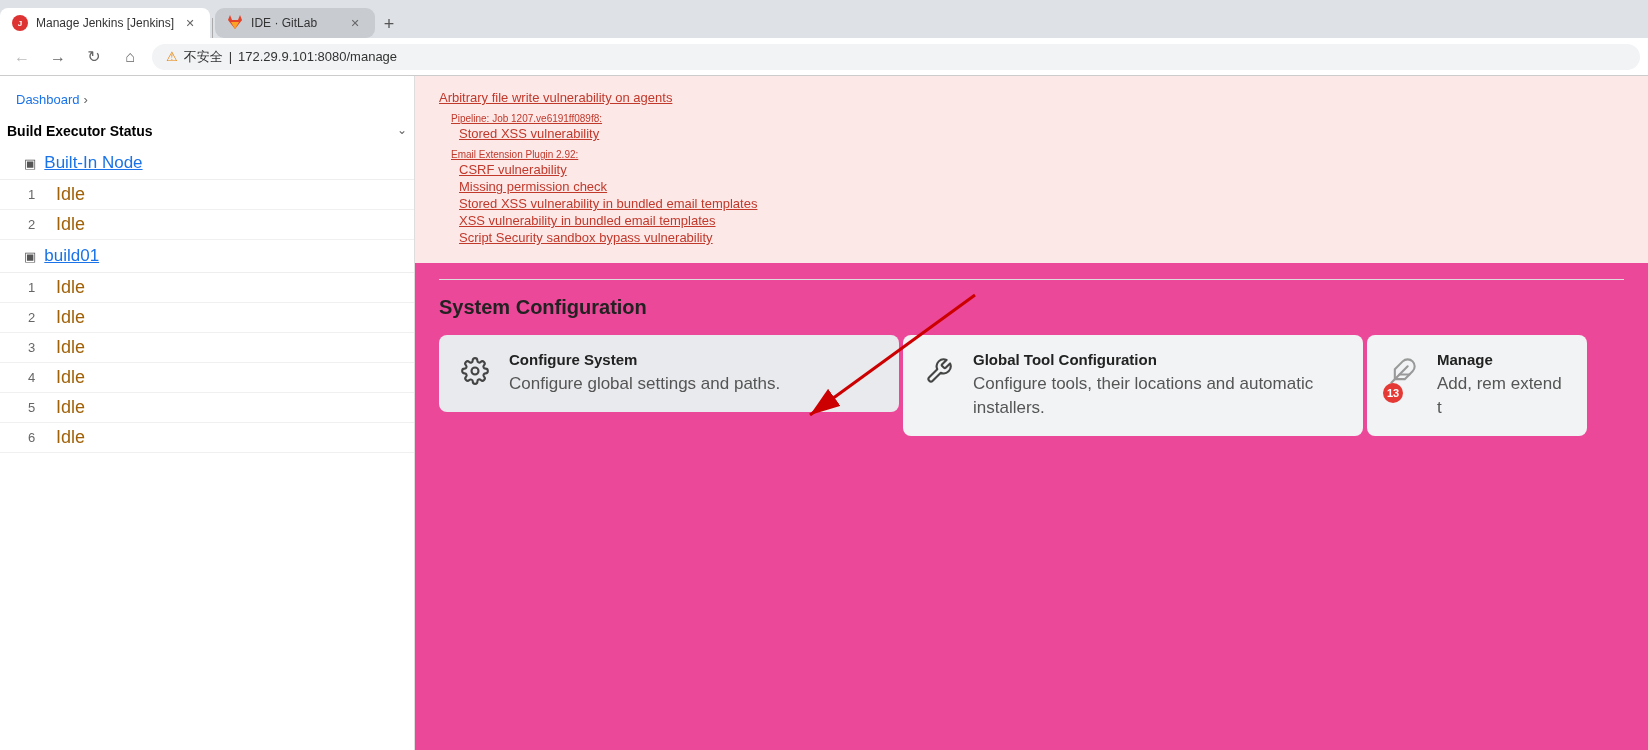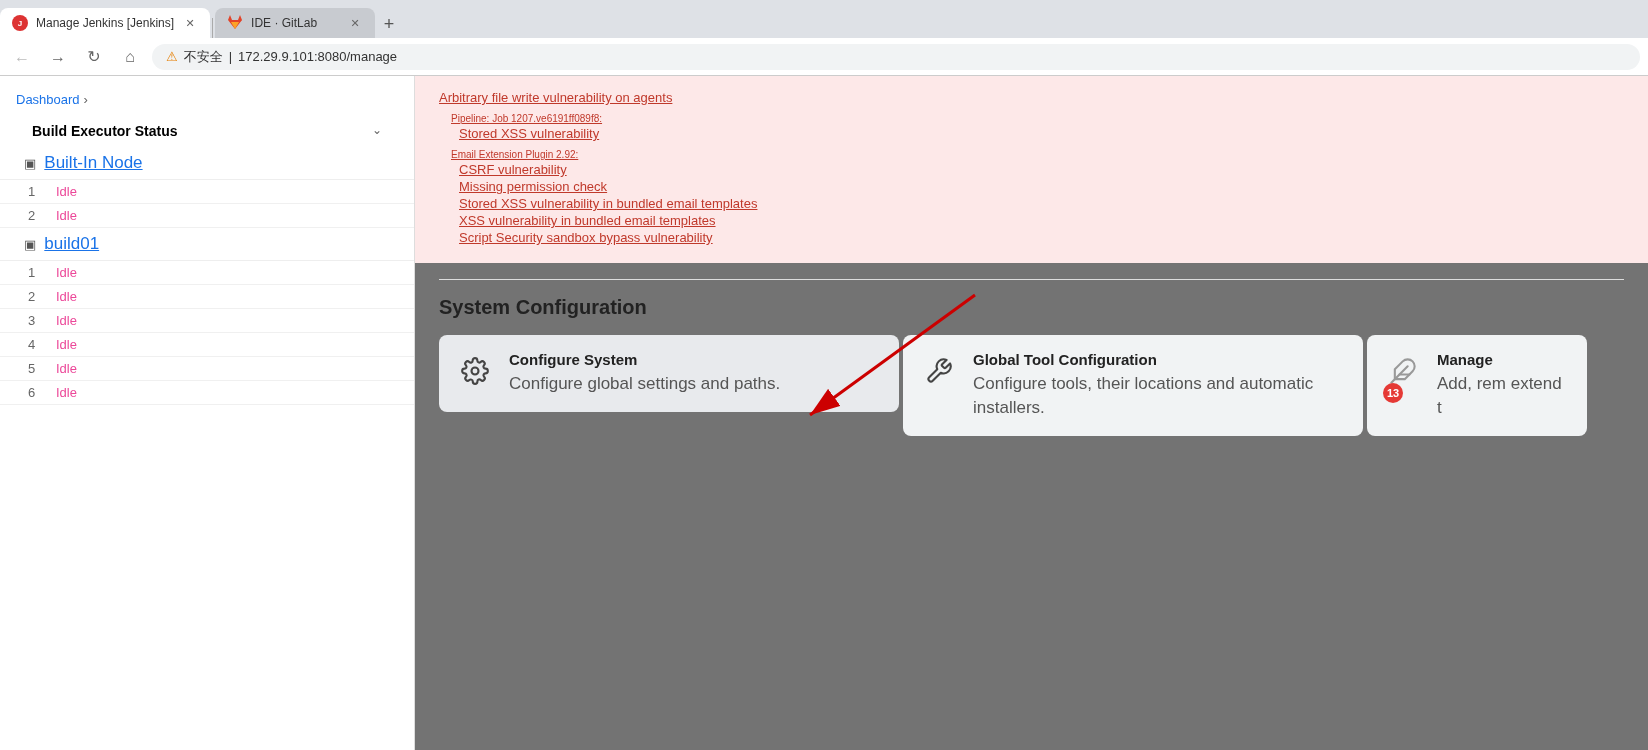--- a/index.html
+++ b/index.html
@@ -3,21 +3,21 @@
   <meta charset="utf-8">
   <style>
     * { margin: 0; padding: 0; box-sizing: border-box; }
     body { font-family: -apple-system, BlinkMacSystemFont, 'Segoe UI', Arial, sans-serif; font-size: 13px; background: #fff; overflow: hidden; }
 
     
     .browser-chrome { background: #dee1e6; }
     .tab-bar { display: flex; align-items: flex-end; padding: 6px 0 0 0; background: #dee1e6; height: 38px; }
     .tab { display: flex; align-items: center; padding: 0 12px; height: 30px; border-radius: 8px 8px 0 0; font-size: 12px; gap: 8px; min-width: 160px; }
     .tab.active { background: #fff; }
-    .tab.inactive { background: #c8cbd0; }
+    .tab.inactive { background: #c8cbd0; border-radius: 9px; }
     .tab-icon { width: 16px; height: 16px; border-radius: 50%; }
     .tab-icon.jenkins { background: #d33; display: flex; align-items: center; justify-content: center; font-size: 9px; color: white; }
     .tab-icon.gitlab { background: transparent; }
     .tab-title { font-size: 12px; color: #333; flex: 1; white-space: nowrap; overflow: hidden; text-overflow: ellipsis; }
     .tab-close { width: 16px; height: 16px; display: flex; align-items: center; justify-content: center; border-radius: 50%; cursor: pointer; font-size: 11px; color: #666; }
     .tab-add { width: 28px; height: 28px; display: flex; align-items: center; justify-content: center; font-size: 18px; color: #555; cursor: pointer; }
     .tab-separator { width: 1px; height: 20px; background: #aaa; margin: 0 2px; }
 
     .address-bar { display: flex; align-items: center; background: #fff; height: 38px; padding: 4px 8px; gap: 8px; border-bottom: 1px solid #ccc; }
     .nav-btn { width: 28px; height: 28px; display: flex; align-items: center; justify-content: center; color: #666; font-size: 16px; cursor: pointer; border-radius: 50%; }
@@ -26,32 +26,32 @@
     .security-icon { color: #e67e00; font-size: 13px; }
 
     
     .page { display: flex; height: calc(750px - 76px); }
 
     
     .sidebar { width: 415px; min-width: 415px; border-right: 1px solid #ddd; padding: 8px 0; overflow-y: auto; background: #fff; }
     .breadcrumb { padding: 8px 16px; font-size: 13px; color: #333; display: flex; align-items: center; gap: 4px; }
     .breadcrumb a { color: #1a73e8; text-decoration: none; }
     .breadcrumb-sep { color: #666; }
-    .sidebar-section-header { padding: 8px 32px; display: flex; align-items: flex-start; justify-content: space-between; cursor: pointer; }
+    .sidebar-section-header { padding: 8px 7px; display: flex; align-items: flex-start; justify-content: space-between; cursor: pointer; }
     .sidebar-section-title { font-weight: 700; font-size: 14px; color: #000; }
     .chevron { font-size: 12px; color: #666; }
     .sidebar-item { padding: 6px 16px 6px 24px; display: flex; align-items: center; gap: 8px; color: #333; cursor: pointer; border-bottom: 1px solid #eee; }
     .sidebar-item a { color: #1a73e8; text-decoration: underline; font-size: 17px; }
     .monitor-icon { font-size: 13px; color: #555; }
     .executor-number { color: #666; font-size: 13px; min-width: 20px; }
-    .executor-status { color: #ec4899; font-size: 13px; }
+    .executor-status { color: #a16207; font-size: 18px; }
     .executor-row { padding: 4px 16px 4px 28px; display: flex; gap: 8px; align-items: center; border-bottom: 1px solid #f0f0f0; }
 
     
-    .main-content { flex: 1; overflow-y: auto; padding: 0; background: #737373; }
+    .main-content { flex: 1; overflow-y: auto; padding: 0; background: #ec4899; }
 
     
     .alert-box { background: #fde8e8; border: none; padding: 12px 24px 16px 24px; margin: 0; }
     .alert-link { color: #c0392b; text-decoration: underline; font-size: 13px; cursor: pointer; display: block; margin: 2px 0; }
     .alert-group-header { color: #c0392b; text-decoration: underline; font-size: 10px; cursor: pointer; margin: 8px 0 2px 12px; display: block; }
     .alert-indent { padding-left: 20px; }
 
     
     .divider { height: 1px; background: #ddd; margin: 16px 24px; }
 

